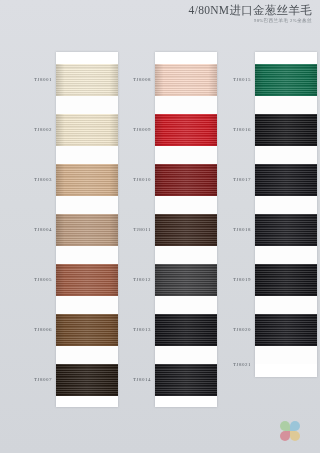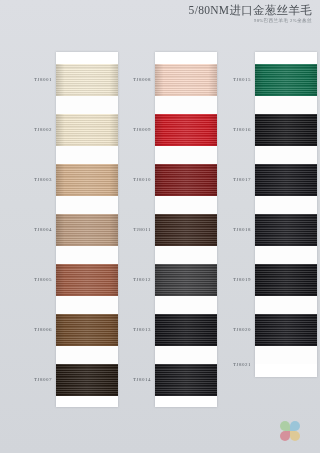--- a/index.html
+++ b/index.html
@@ -160,21 +160,21 @@
     letter-spacing: 0.3px;
     white-space: nowrap;
   }
 </style>
 </head>
 <body>
 
 <div id="page">
 
   <div id="header">
-    <div class="title">5/80NM进口金葱丝羊毛</div>
+    <div class="title">4/80NM进口金葱丝羊毛</div>
     <div class="subtitle">98%巴西兰羊毛  2%金葱丝</div>
   </div>
 
   <div class="card col1" id="card-1">
     <div class="card-inner">
         <div class="scallop"></div>
         <div class="card-pad-top"></div>
         <div class="swatch-row">
           <div class="yarn" style="height: 32px; background: rgb(243, 234, 211);"></div>
           <div class="label" style="top: 13px;">TJ8001</div>

